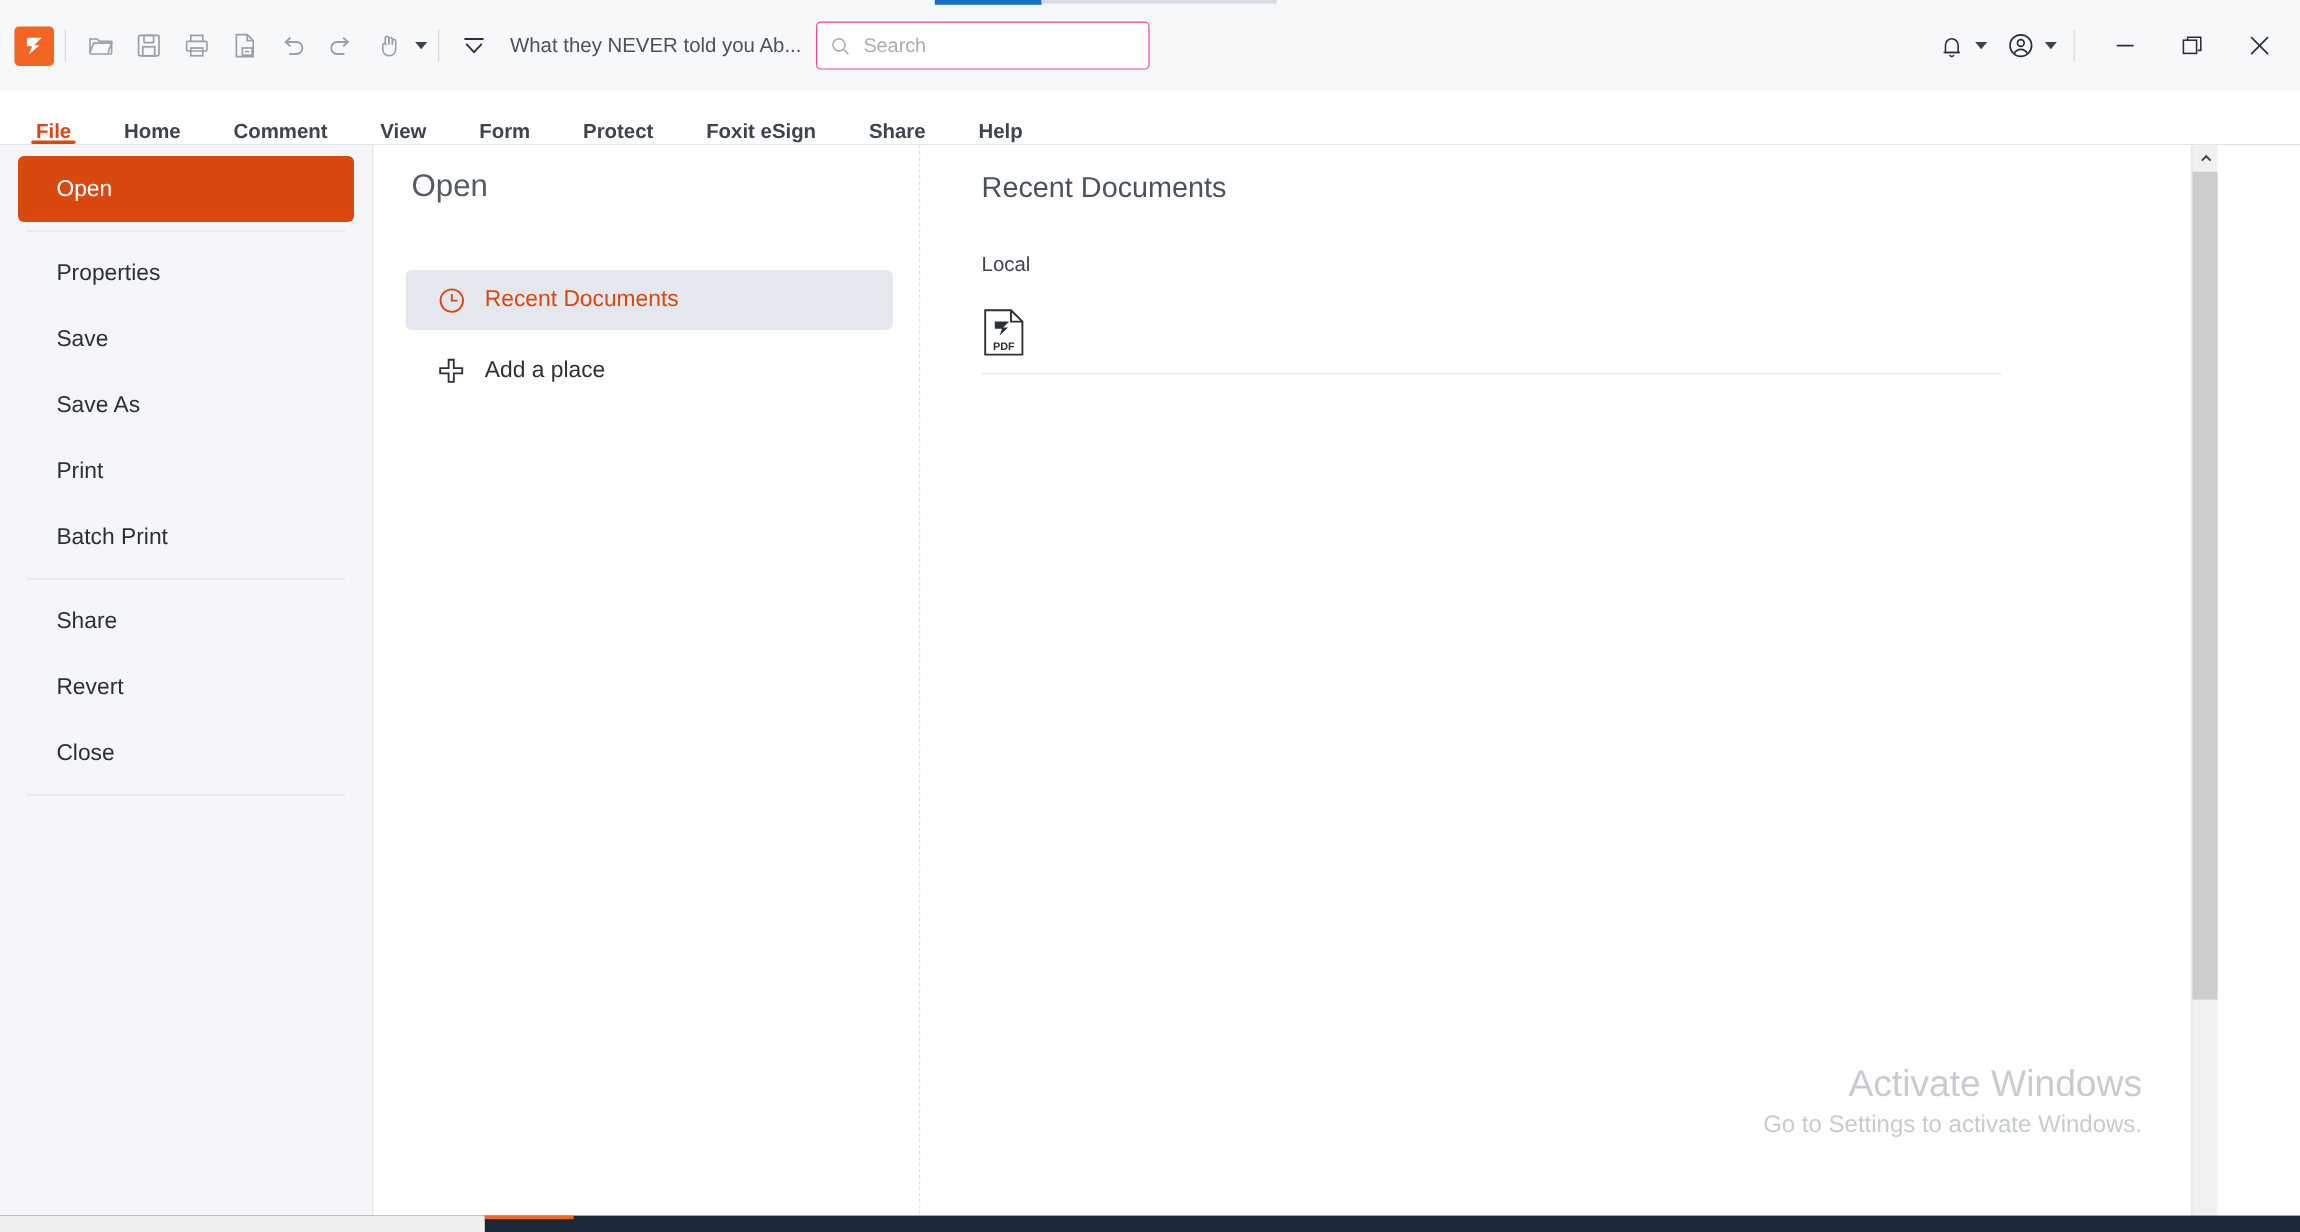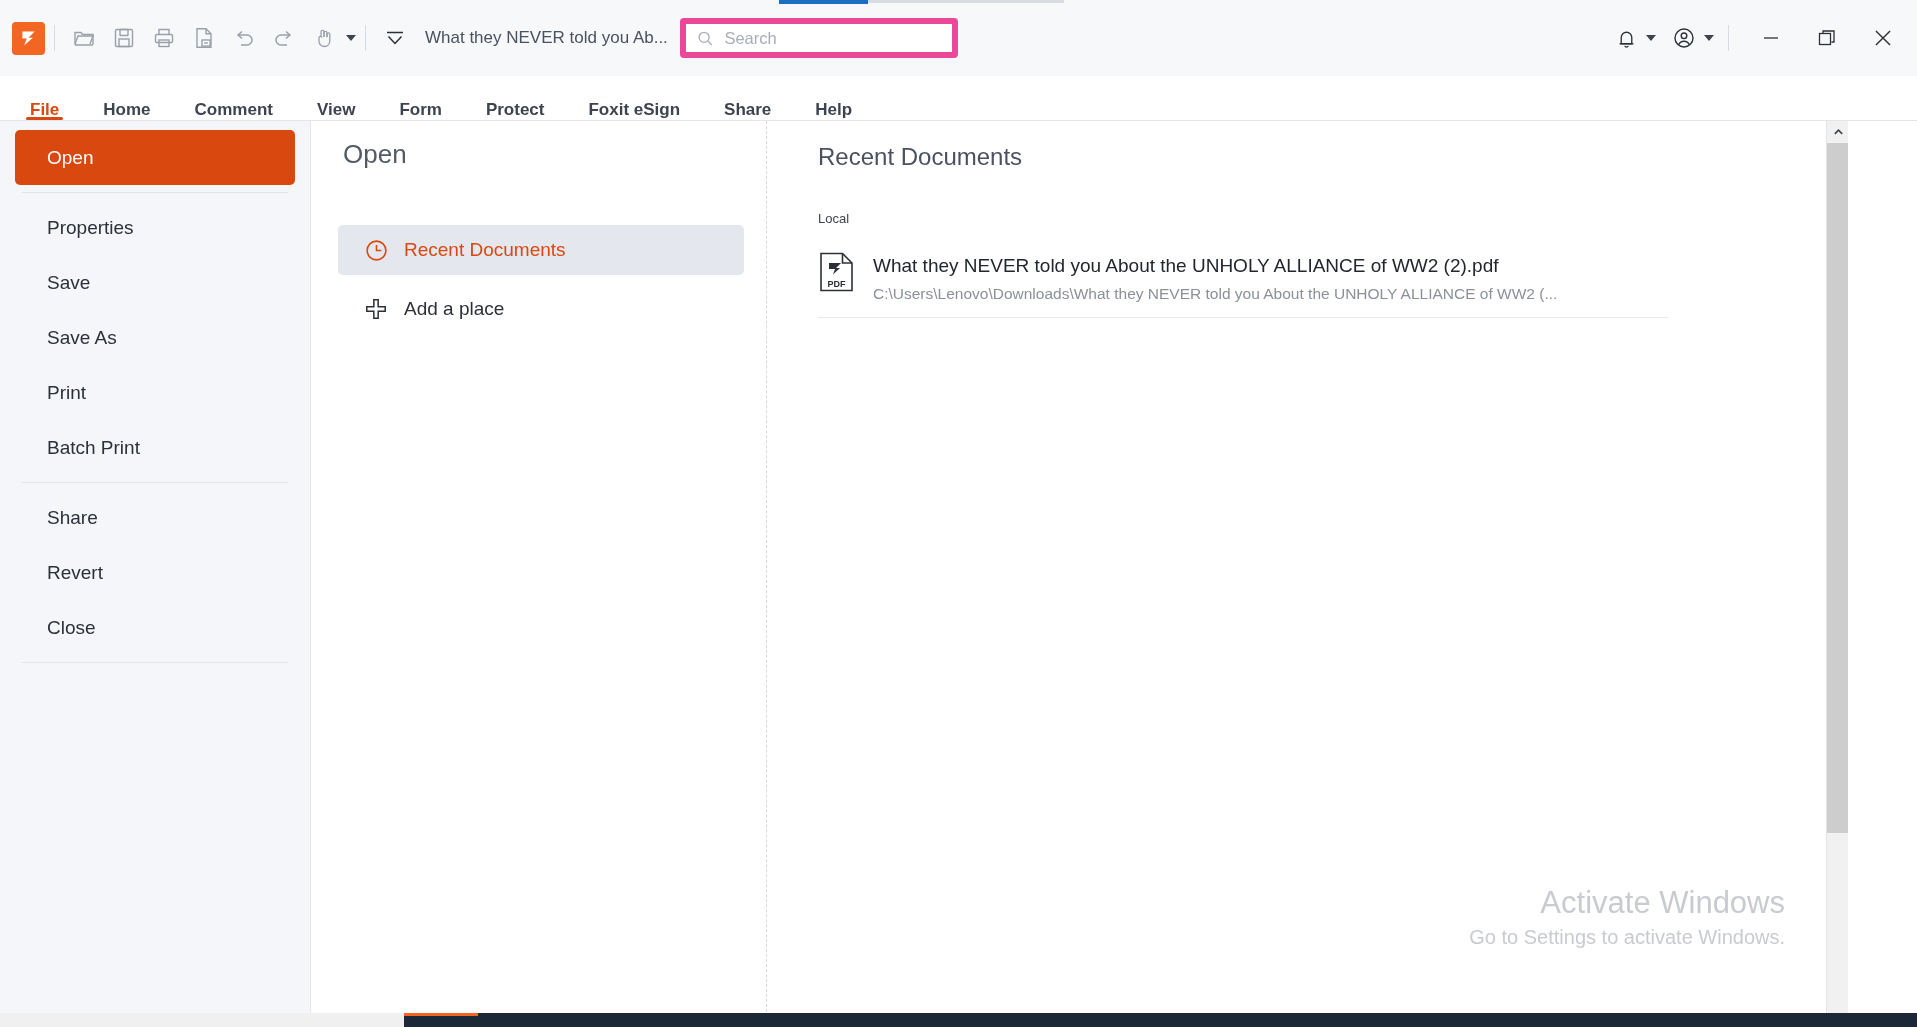--- a/index.html
+++ b/index.html
@@ -58,21 +58,21 @@
     margin-left: 10px;
     white-space: nowrap;
     max-width: 270px;
     overflow: hidden;
     flex: 0 0 auto;
   }
   .searchbox {
     width: 278px;
     height: 40px;
     margin-left: 12px;
-    border: 6px solid #ec4899;
+    border: 1px solid #ec4899;
     border-radius: 4px;
     background: #ffffff;
     display: flex;
     align-items: center;
     padding: 0 10px;
     flex: 0 0 auto;
   }
   .searchbox input {
     border: none;
     outline: none;
@@ -213,21 +213,21 @@
     position: relative;
     overflow: hidden;
   }
   .recent-title {
     font-size: 24px;
     color: #4a5160;
     padding-left: 51px;
     margin-bottom: 40px;
   }
   .recent-group {
-    font-size: 13px;
+    font-size: 17px;
     color: #3d4450;
     padding-left: 51px;
     margin-bottom: 17px;
   }
   .recent-row {
     margin: 0 35px 0 51px;
     padding: 9px 0 14px 0;
     display: flex;
     align-items: flex-start;
     border-bottom: 1px solid #e6e8ec;
@@ -516,24 +516,20 @@
     <div class="recent-group">Local</div>
 
     <div class="recent-row">
       <span class="pdf-icon">
         <svg width="38" height="40" viewBox="0 0 38 40">
           <path d="M3 1.5h21.5L34 11v27.5H3z" fill="#ffffff" stroke="#2c3038" stroke-width="1.6"></path>
           <path d="M24.5 1.5V11H34" fill="none" stroke="#2c3038" stroke-width="1.6"></path>
           <path d="M11 11h12l-5 5h4l-7 6.5 2-5.5H11z" fill="#2c3038"></path>
           <text x="18.5" y="34.5" font-family="Liberation Sans, sans-serif" font-size="9" font-weight="bold" fill="#2c3038" text-anchor="middle">PDF</text>
         </svg>
-      </span>
-      <span class="recent-texts">
-        <span class="recent-name">What they NEVER told you About the UNHOLY ALLIANCE of WW2 (2).pdf</span>
-        <span class="recent-path">C:\Users\Lenovo\Downloads\What they NEVER told you About the UNHOLY ALLIANCE of WW2 (...</span>
       </span>
     </div>
 
     <div class="watermark">
       <div class="wm-title">Activate Windows</div>
       <div class="wm-sub">Go to Settings to activate Windows.</div>
     </div>
 
     <div class="scrollbar">
       <div class="sb-arrow">

